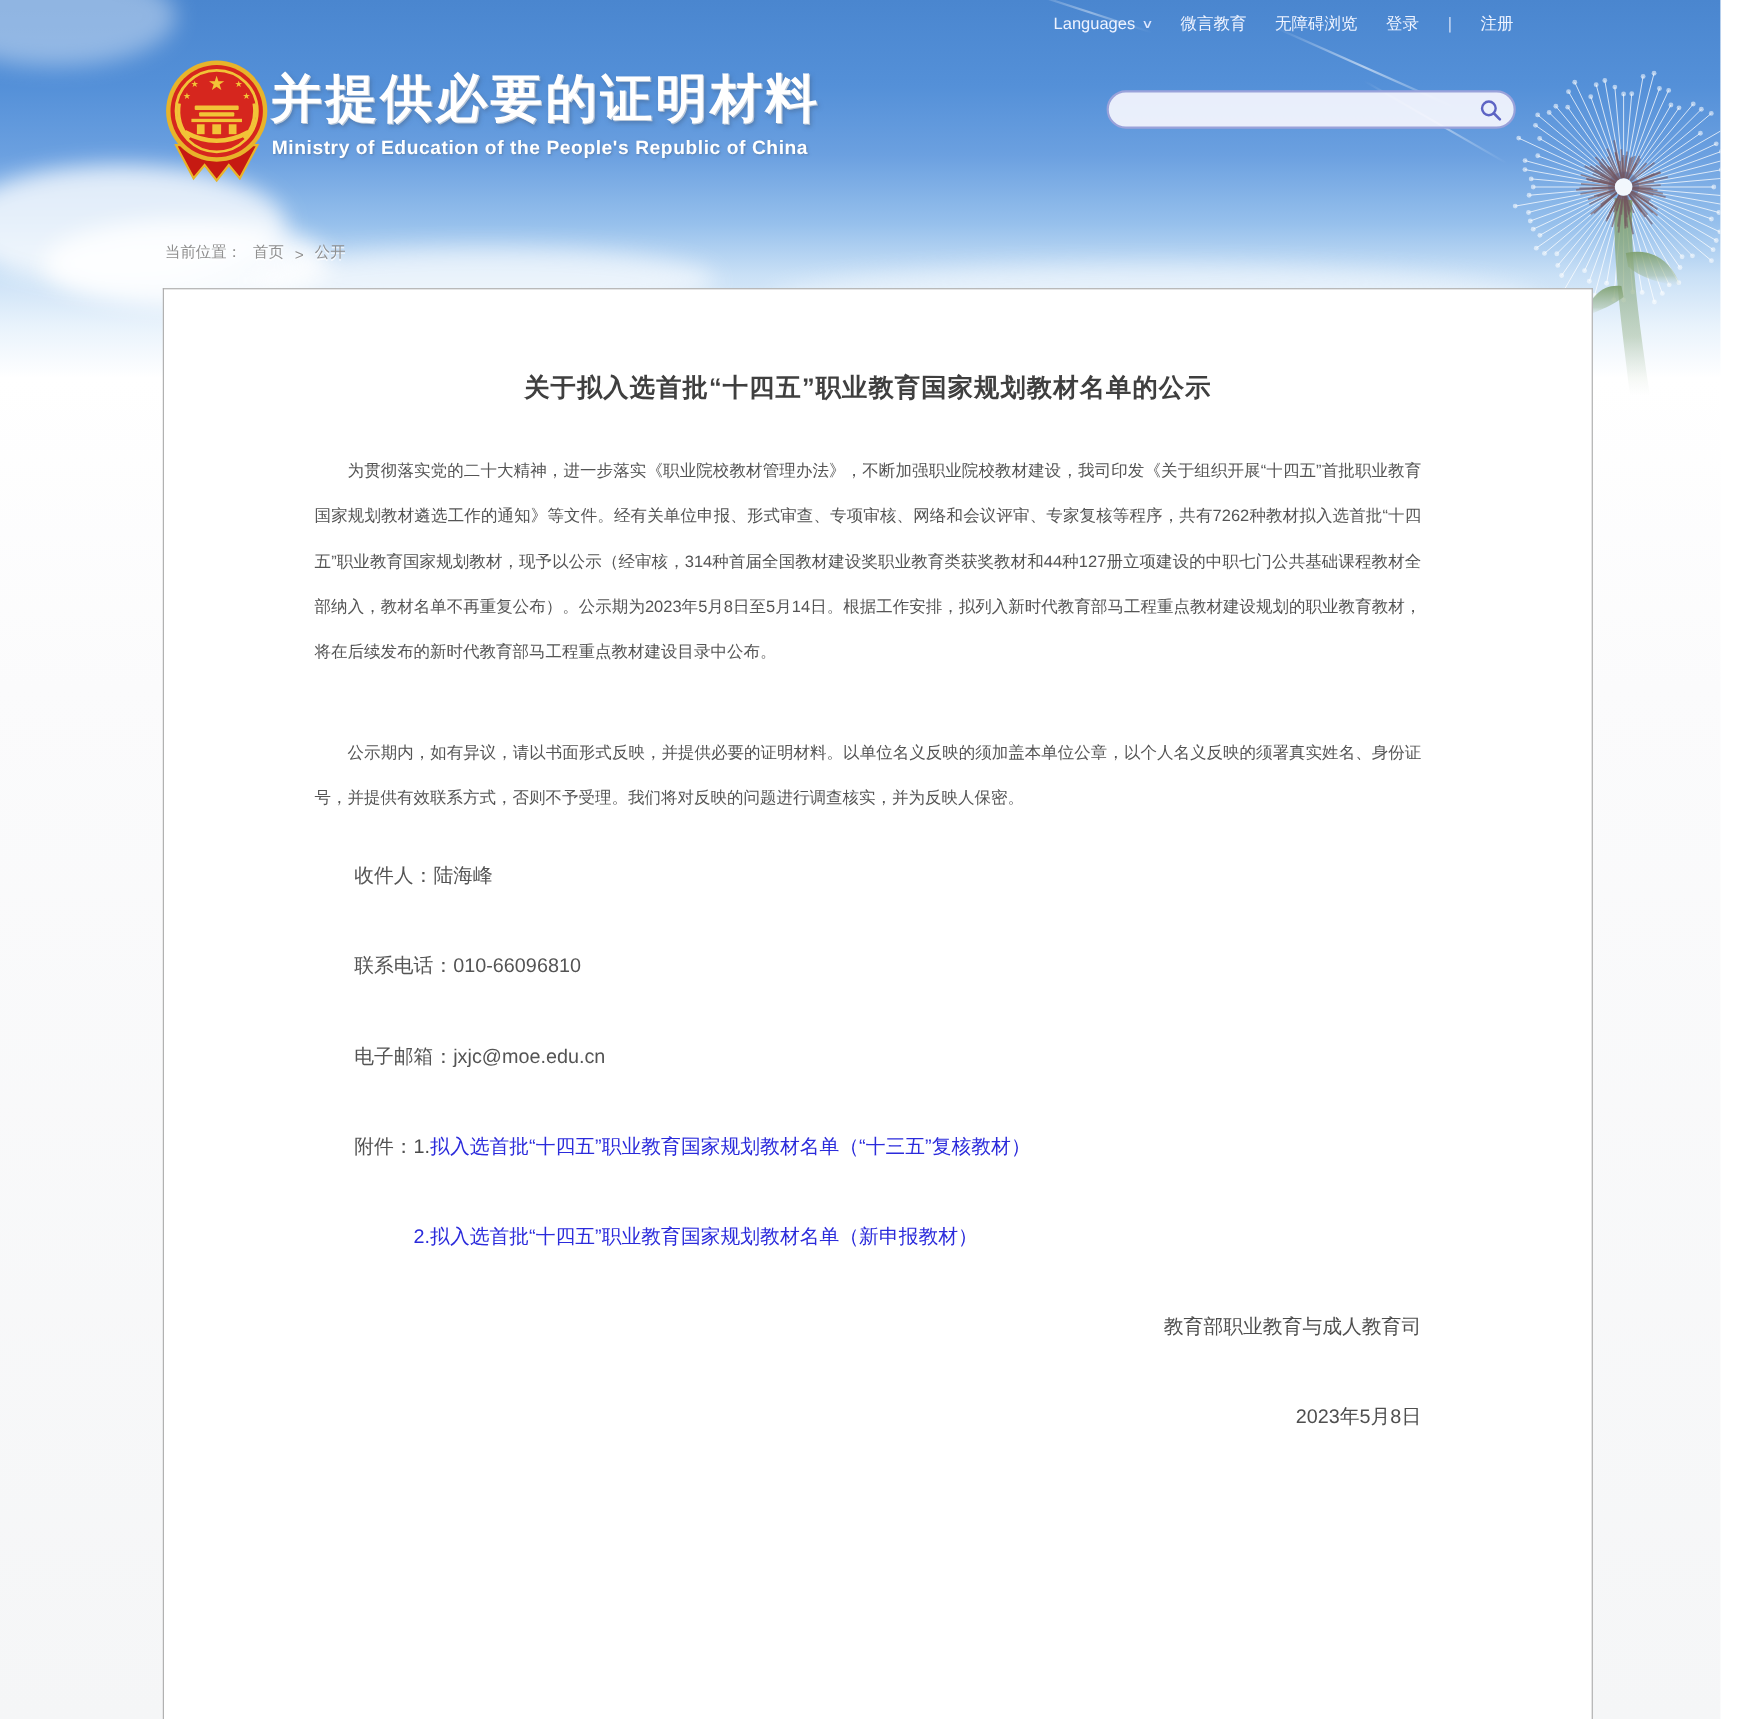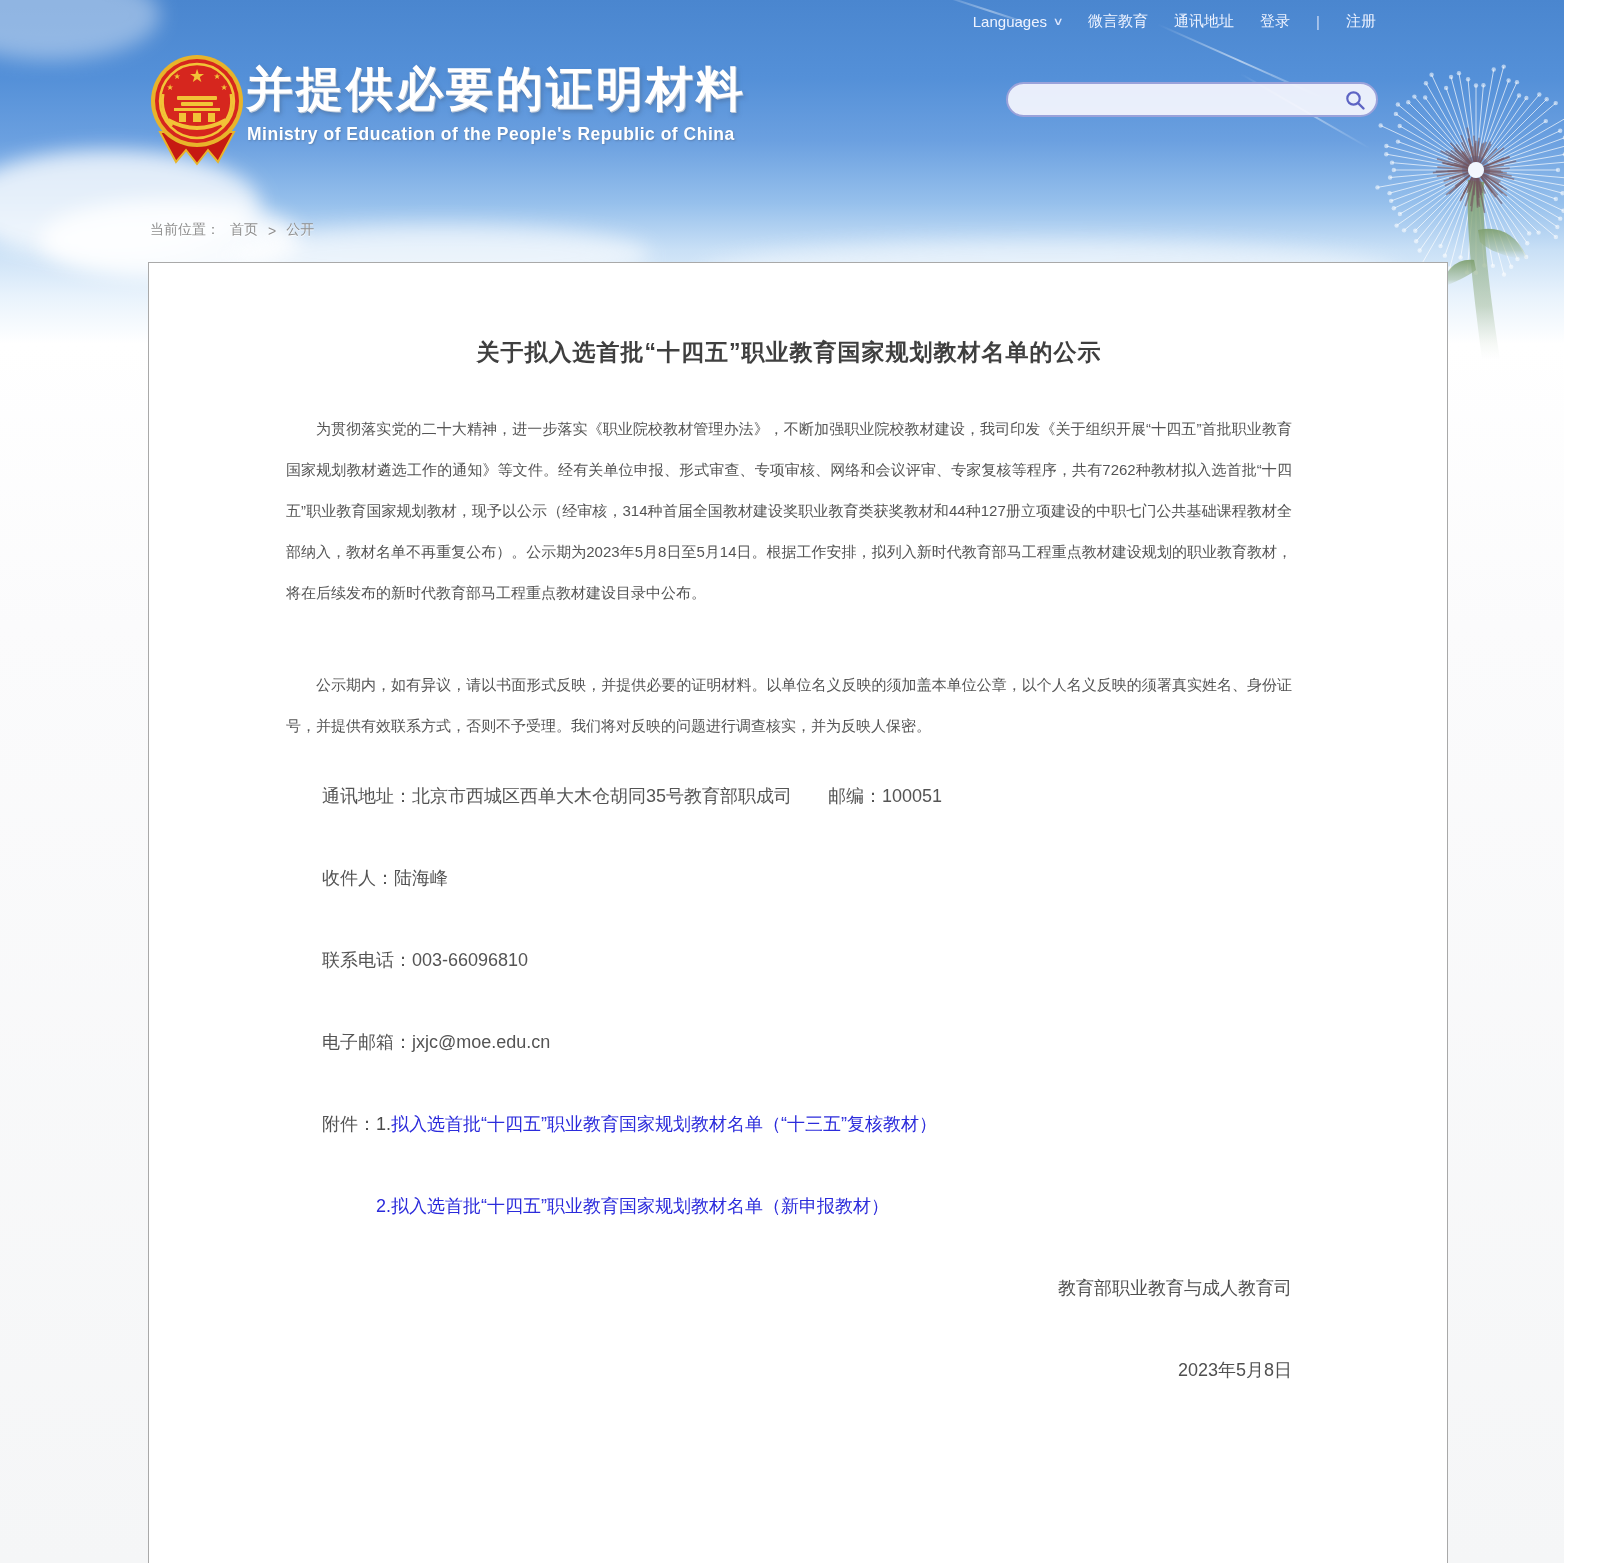--- a/index.html
+++ b/index.html
@@ -352,21 +352,21 @@
       </g>
     <circle cx="126" cy="140" r="8" fill="#ffffff" opacity="0.9"></circle>
   </svg>
 
   <nav class="topnav">
     <span class="item lang">
       <span>Languages</span>
       <span class="chev">∨</span>
     </span>
     <span class="item">微言教育</span>
-    <span class="item">通讯地址</span>
+    <span class="item">无障碍浏览</span>
     <span class="item">登录</span>
     <span class="navdivider">|</span>
     <span class="item">注册</span>
   </nav>
 
   <svg class="emblem" viewBox="0 0 94 112">
     <path d="M10 78 L26 108 L36 96 L47 110 L58 96 L68 108 L84 78 Z" fill="#c61a12"></path>
     <path d="M10 78 L26 108 L36 96 L47 110 L58 96 L68 108 L84 78 Z" fill="none" stroke="#e8b42a" stroke-width="2"></path>
     <circle cx="47" cy="47" r="46" fill="#e8b42a"></circle>
     <circle cx="47" cy="47" r="42" fill="#d6261e"></circle>
@@ -405,23 +405,22 @@
     <a>公开</a>
   </div>
 
   <div class="panel">
     <div class="doc">
       <h1 class="doc-title">关于拟入选首批“十四五”职业教育国家规划教材名单的公示</h1>
 
       <p class="body p1">为贯彻落实党的二十大精神，进一步落实《职业院校教材管理办法》，不断加强职业院校教材建设，我司印发《关于组织开展“十四五”首批职业教育国家规划教材遴选工作的通知》等文件。经有关单位申报、形式审查、专项审核、网络和会议评审、专家复核等程序，共有7262种教材拟入选首批“十四五”职业教育国家规划教材，现予以公示（经审核，314种首届全国教材建设奖职业教育类获奖教材和44种127册立项建设的中职七门公共基础课程教材全部纳入，教材名单不再重复公布）。公示期为2023年5月8日至5月14日。根据工作安排，拟列入新时代教育部马工程重点教材建设规划的职业教育教材，将在后续发布的新时代教育部马工程重点教材建设目录中公布。</p>
       <p class="body p2">公示期内，如有异议，请以书面形式反映，并提供必要的证明材料。以单位名义反映的须加盖本单位公章，以个人名义反映的须署真实姓名、身份证号，并提供有效联系方式，否则不予受理。我们将对反映的问题进行调查核实，并为反映人保密。</p>
 
-      <p class="line">通讯地址：北京市西城区西单大木仓胡同35号教育部职成司　　邮编：100051</p>
       <p class="line">收件人：陆海峰</p>
-      <p class="line">联系电话：003-66096810</p>
+      <p class="line">联系电话：010-66096810</p>
       <p class="line">电子邮箱：jxjc@moe.edu.cn</p>
 
       <p class="attach a1">
         <span>附件：</span><span class="num dark">1.</span><a>拟入选首批“十四五”职业教育国家规划教材名单（“十三五”复核教材）</a>
       </p>
       <p class="attach a2">
         <span class="num">2.</span><a>拟入选首批“十四五”职业教育国家规划教材名单（新申报教材）</a>
       </p>
 
       <p class="sig">教育部职业教育与成人教育司</p>

